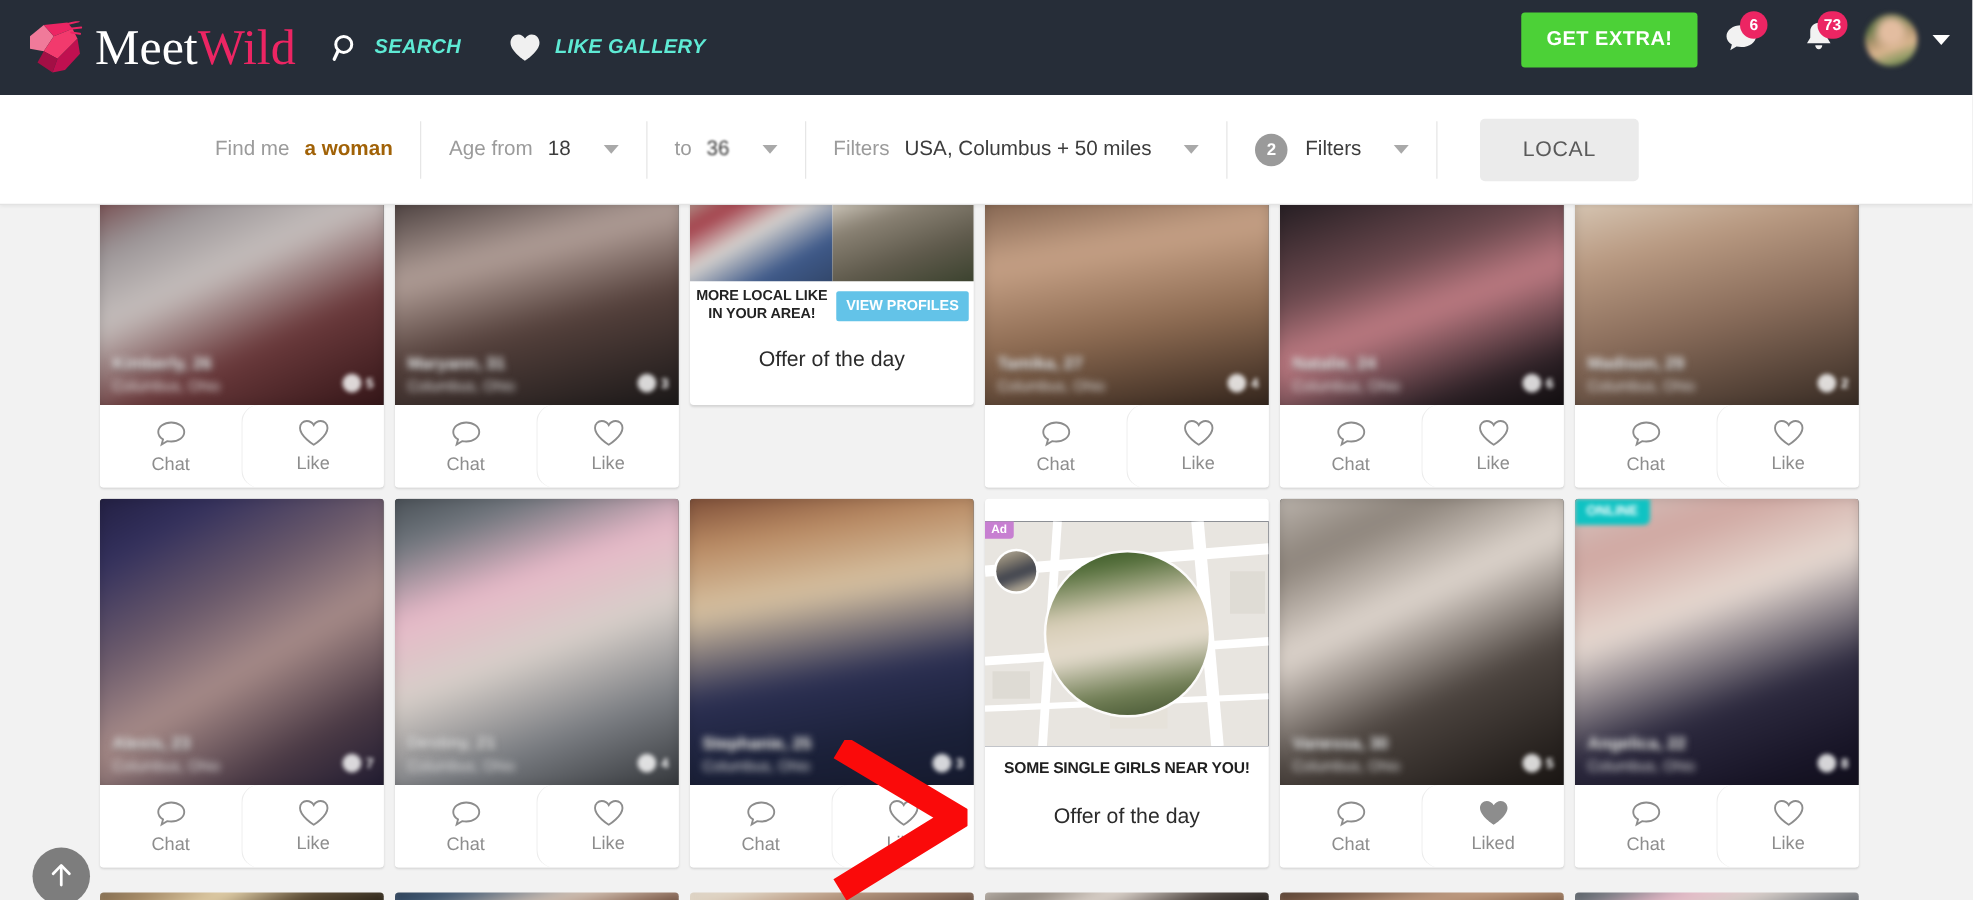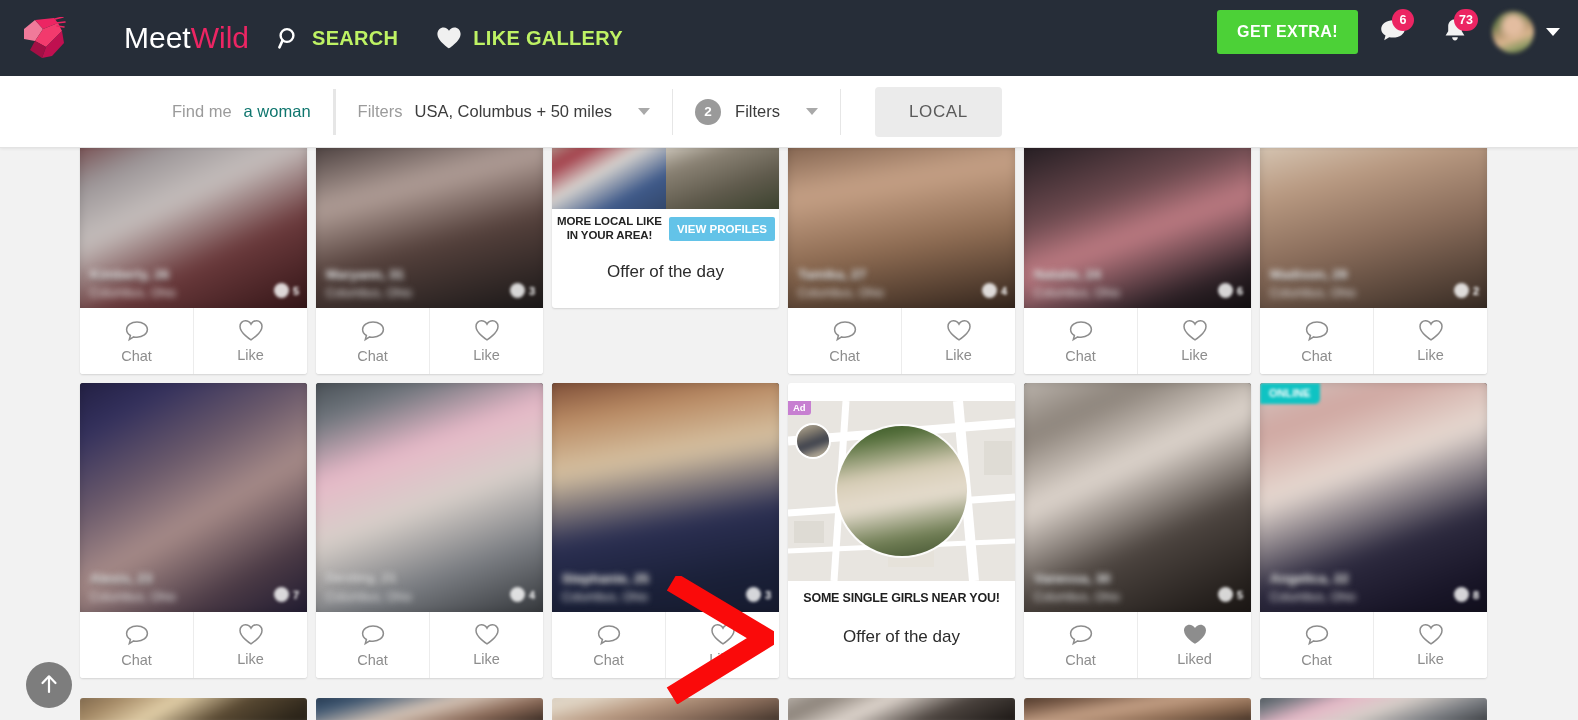--- a/index.html
+++ b/index.html
@@ -18,41 +18,41 @@
     height: 76px;
     background: #262d38;
     display: flex;
     align-items: center;
     padding: 0 0 0 22px;
     z-index: 40;
   }
   .logo-wrap { display: flex; align-items: center; gap: 10px; }
   .logo-mark { width: 44px; height: 42px; display: block; }
   .logo-text {
-    font-family: Liberation Sans, sans-serif;
-    font-size: 30px;
+    font-family: Liberation Serif, serif;
+    font-size: 40px;
     color: #ffffff;
     letter-spacing: 0px;
     white-space: nowrap;
     line-height: 1;
-    margin-left: 48px;
   }
   .logo-text .wild { color: #ec2563; }
 
   .nav-links { display: flex; align-items: center; margin-left: 28px; gap: 38px; }
   .nav-item {
     display: flex; align-items: center; gap: 11px;
     cursor: pointer; user-select: none;
   }
   .nav-item .label {
-    color: #bef264;
-    font-size: 20px;
+    color: #5eead4;
+    font-size: 16px;
     font-weight: bold;
     letter-spacing: .3px;
     white-space: nowrap;
+    font-style: italic;
   }
   .icon-search { width: 24px; height: 24px; display: block; }
   .icon-heart-nav { width: 26px; height: 24px; display: block; }
 
   .header-right {
     position: absolute; right: 10px; top: 0; height: 64px;
     display: flex; align-items: center; gap: 0px;
   }
   .btn-extra {
     background: #4cd137;
@@ -102,39 +102,39 @@
     border-left: 7px solid transparent;
     border-right: 7px solid transparent;
     border-top: 8px solid #ffffff;
     margin-left: 12px; margin-right: 8px;
     cursor: pointer;
   }
 
   
   .searchbar {
     position: relative;
-    height: 72px;
+    height: 88px;
     background: #ffffff;
     border-bottom: 1px solid #e3e3e3;
     display: flex;
     align-items: center;
     box-shadow: 0 1px 3px rgba(0,0,0,.07);
     z-index: 30;
   }
   .sb-group {
     height: 46px;
     display: flex; align-items: center;
     padding: 0 22px;
     cursor: pointer;
     white-space: nowrap;
   }
   .sb-sep { width: 1px; height: 46px; background: #e6e6e6; flex: none; }
   .sb-label { color: #9b9b9b; font-size: 16.5px; margin-right: 12px; }
   .sb-value { color: #3c3c3c; font-size: 16.5px; font-weight: 500; }
-  .sb-value.muted { color: #0f766e; font-weight: 400; }
+  .sb-value.muted { color: #a16207; font-weight: 700; }
   .sb-value.blurry { filter: blur(.7px); }
   .caret-grey {
     width: 0; height: 0;
     border-left: 6px solid transparent;
     border-right: 6px solid transparent;
     border-top: 7px solid #a9a9a9;
     margin-left: 26px;
   }
   .filter-count {
     width: 26px; height: 26px; border-radius: 50%;
@@ -240,21 +240,21 @@
   }
   .act {
     flex: 1;
     display: flex;
     flex-direction: column;
     align-items: center;
     justify-content: center;
     gap: 5px;
     cursor: pointer;
   }
-  .act + .act { border-left: 1px solid #ececec; }
+  .act + .act { border-left: 1px solid #ececec; border-radius: 14px; }
   .act .lbl { color: #8d8d8d; font-size: 14.5px; }
   .act svg { display: block; }
 
   
   .ad-card {
     width: 227px;
     background: #fff;
     border-radius: 3px;
     box-shadow: 0 1px 2px rgba(0,0,0,.13);
     overflow: hidden;
@@ -467,23 +467,33 @@
 <div class="searchbar">
   <div style="width:150px;flex:none;"></div>
 
   <div class="sb-group">
     <span class="sb-label">Find me</span>
     <span class="sb-value muted">a woman</span>
   </div>
 
   <div class="sb-sep"></div>
 
+  <div class="sb-group">
+    <span class="sb-label">Age from</span>
+    <span class="sb-value">18</span>
+    <span class="caret-grey"></span>
+  </div>
 
   <div class="sb-sep"></div>
 
+  <div class="sb-group">
+    <span class="sb-label">to</span>
+    <span class="sb-value blurry">36</span>
+    <span class="caret-grey"></span>
+  </div>
 
   <div class="sb-sep"></div>
 
   <div class="sb-group">
     <span class="sb-label">Filters</span>
     <span class="sb-value">USA, Columbus + 50 miles</span>
     <span class="caret-grey"></span>
   </div>
 
   <div class="sb-sep"></div>

